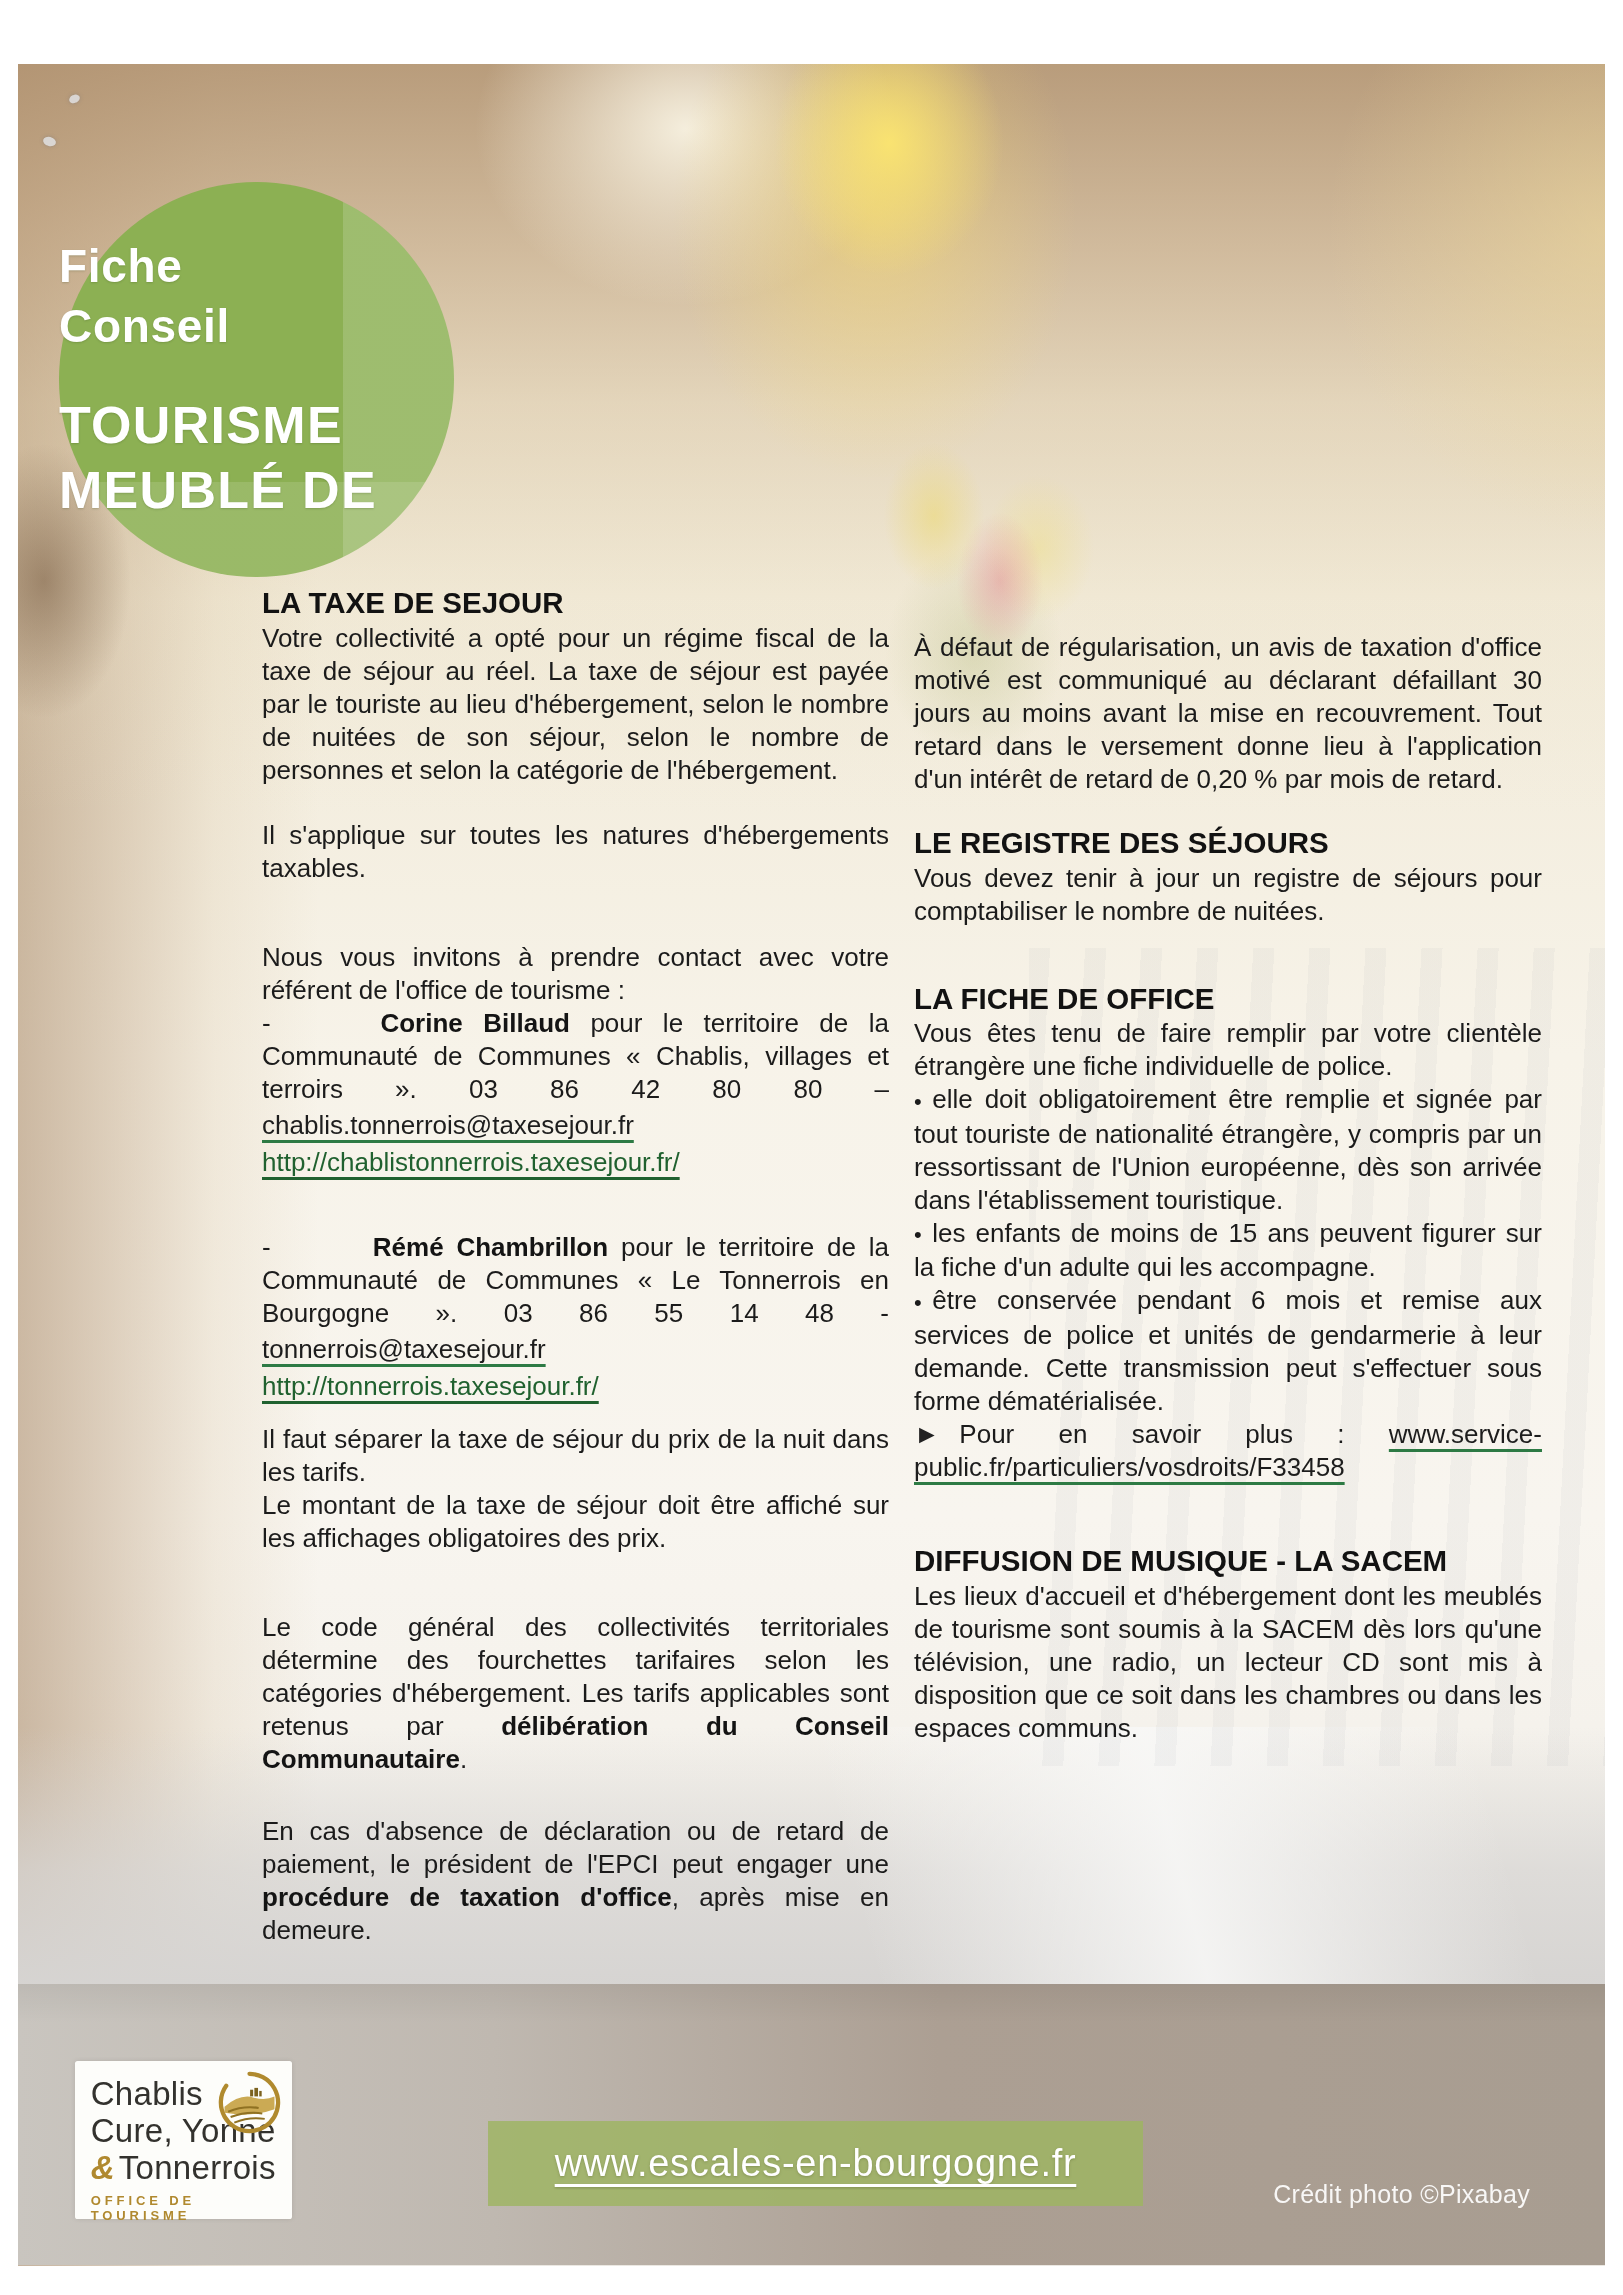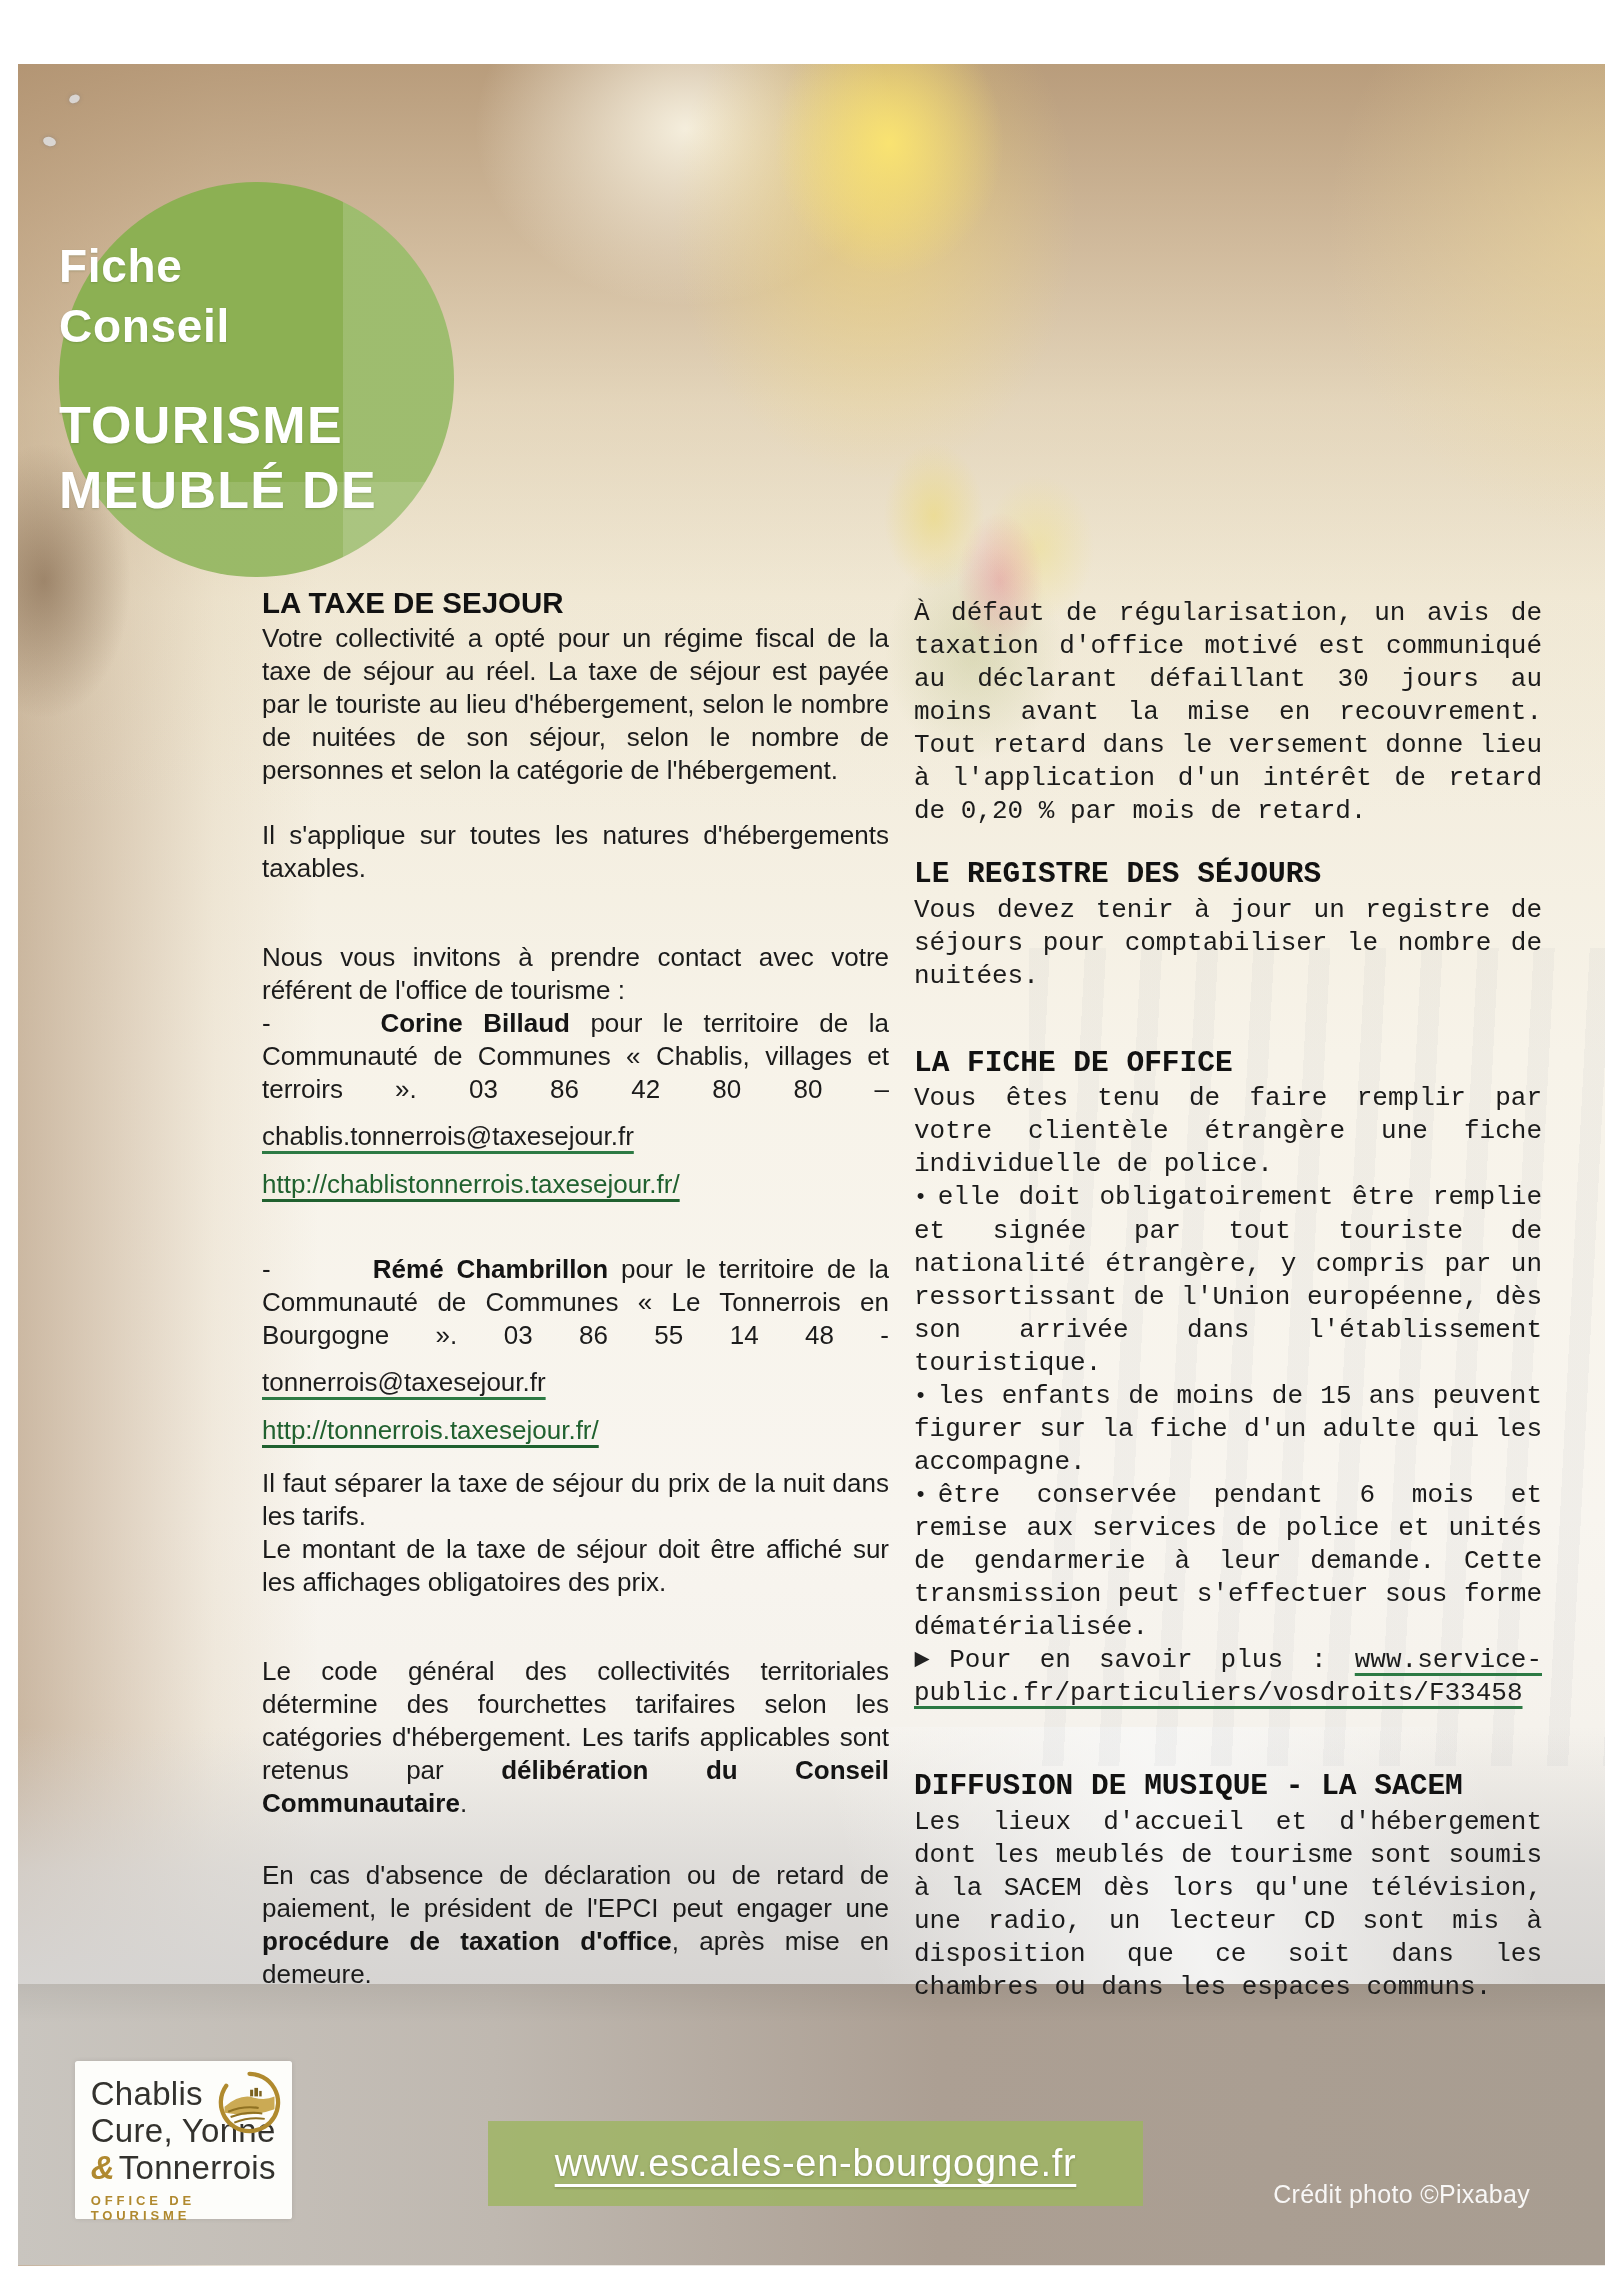--- a/index.html
+++ b/index.html
@@ -45,32 +45,32 @@
       #8cb053;
     display:flex; flex-direction:column; align-items:flex-start; justify-content:center;
     text-align:center; color:#ffffff; }
   .badge-small { font-size:46px; font-weight:700; line-height:60px; letter-spacing:0.7px; text-shadow:0 1.3px 2px rgba(60,80,30,0.25); }
   .badge-big   { font-size:52px; font-weight:700; line-height:65px; letter-spacing:1.3px; text-shadow:0 1.3px 2px rgba(60,80,30,0.25); }
   .badge-gap { height:37px; }
 
   
   .col { position:absolute; color:#1b1b1b; font-size:26px; line-height:33px; text-align:justify; }
   .col-left  { left:262px;  top:586px; width:627px; }
-  .col-right { left:914px; top:597px; width:628px;font-family:Liberation Mono, monospace; }
+  .col-right { left:914px; top:631px; width:628px; }
   .col h2 { font-size:29.5px; line-height:33px; font-weight:700; color:#121212; letter-spacing:0; margin-bottom:2.6px; text-align:left; }
   .para { margin:0; }
   .mt-sm { margin-top:19.6px; } .mt-lg { margin-top:32px; }
   .mt-xl { margin-top:56px; } .mt-xxl { margin-top:60px; }
   .mt-h2a { margin-top:30px; } .mt-h2b { margin-top:54px; } .mt-p9 { margin-top:39px; } .mt-c2 { margin-top:51px; }
   strong { font-weight:700; color:#141414; }
   .contact { text-align:justify; text-align-last:justify; }
   .contact-dash { display:inline-block; width:98px; }
   a.email-link { color:#1d1d1d; text-decoration:underline; text-decoration-color:#2d7a44; text-decoration-thickness:2.6px; text-underline-offset:5.9px; }
   a.url-link { color:#20612f; font-weight:400; text-decoration:underline; text-decoration-thickness:3.3px; text-underline-offset:5.9px; }
-  .link-line { display:block; margin-top:13px; line-height:35px; }
+  .link-line { display:block; margin-top:2px; line-height:35px; }
   .bullet-glyph { display:inline-block; margin-right:10.5px; font-size:22px; vertical-align:middle; }
   .arrow-glyph { display:inline-block; margin-right:19.6px; font-size:26px; color:#222; }
   a.plain-link { color:#1d1d1d; text-decoration:underline; text-decoration-color:#2d7a44; text-decoration-thickness:2.6px; text-underline-offset:5.9px; overflow-wrap:anywhere; }
 
   
   .logo-card { position:absolute; left:75px; top:2061px; width:217px; height:158px; background:#fdfdfa;
     border-radius:2.6px; box-shadow:0 0 5.2px rgba(0,0,0,0.10); padding:14.4px 0 0 15.7px; }
   .logo-line { font-size:33px; line-height:37px; color:#33322e; letter-spacing:0.3px; font-weight:400; }
   .logo-amp { color:#b0892f; font-style:italic; font-weight:700; margin-right:3.9px; }
   .logo-sub { margin-top:6.5px; font-size:13px; letter-spacing:3.9px; color:#b0892f; font-weight:700; }

